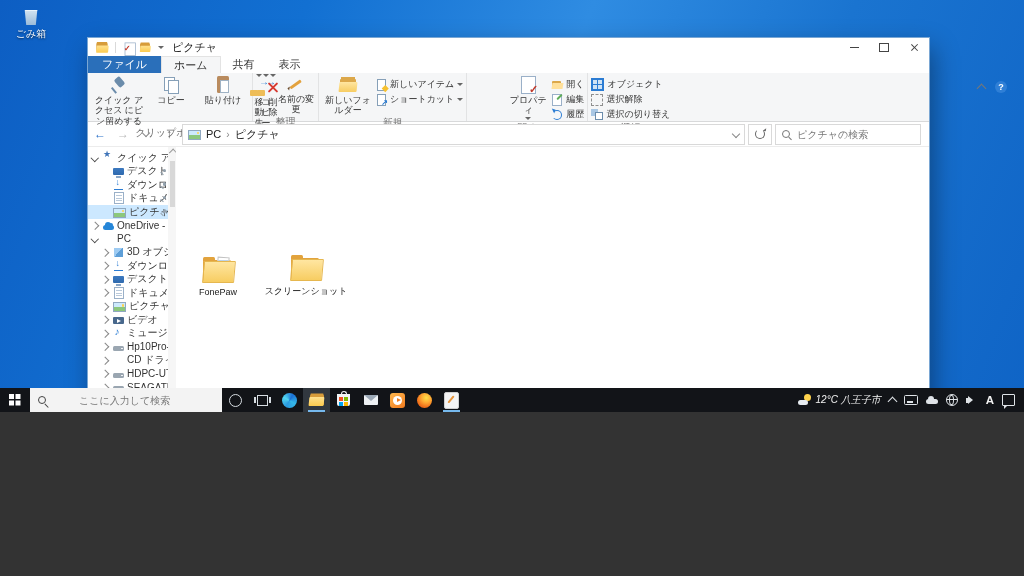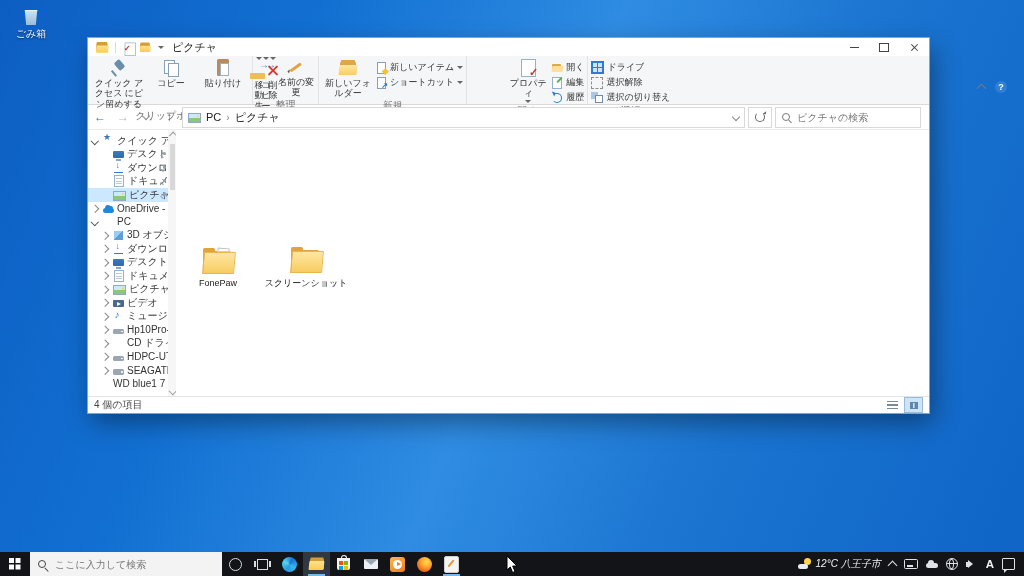--- a/index.html
+++ b/index.html
@@ -1,16 +1,16 @@
 <!DOCTYPE html>
 <html><head>
 <meta charset="utf-8">
 <style>
   html,body{margin:0;padding:0;background:#333;}
-  .stage{position:relative;width:1024px;height:576px;overflow:hidden;
+  .stage{position:relative;width:1024px;height:412px;overflow:hidden;
     font-family:"Liberation Sans",sans-serif;
     background:linear-gradient(112deg,#0d5ec3 0%,#1270d2 26%,#2f8ce2 50%,#1a74d0 72%,#0f64c6 100%);}
   
   .desk-icon{position:absolute;left:8px;top:8px;width:46px;text-align:center;}
   .binbody{width:15px;height:17px;margin:0 auto;position:relative;
     background:linear-gradient(180deg,#d8e8f5,#9cbcd9);clip-path:polygon(8% 12%,92% 12%,82% 100%,18% 100%);}
   .binbody::before{content:"";position:absolute;left:1px;top:0;right:1px;height:3px;background:#eaf3fa;border-radius:1px;}
   .desk-icon .lbl{font-size:10px;color:#fff;text-shadow:0 1px 2px rgba(0,0,0,.7);margin-top:2px;}
   
   .window{position:absolute;left:88px;top:38px;width:841px;height:375px;background:#fff;
@@ -165,21 +165,21 @@
   .g-vlist{width:11px;height:9px;background:repeating-linear-gradient(180deg,#7a8a99 0 1.4px,transparent 1.4px 3.4px);}
   .g-vthumb{width:10px;height:9px;background:#5f87ab;box-shadow:inset 0 0 0 1px #cde4f7, inset 0 0 0 2px #5f87ab;
     background-image:linear-gradient(#cde4f7 0 0);background-size:1.6px 100%;background-position:center;background-repeat:no-repeat;}
   
   .taskbar{position:absolute;left:0;right:0;bottom:0;height:24px;background:#121418;display:flex;align-items:stretch;color:#e8e8e8;}
   .tb-start{width:30px;display:flex;align-items:center;justify-content:center;}
   .icn-start{width:12px;height:12px;position:relative;}
   .icn-start::before{content:"";position:absolute;left:0;top:0;width:5px;height:5px;background:#fdfdfd;
     box-shadow:6.5px 0 0 #fdfdfd,0 6.5px 0 #fdfdfd,6.5px 6.5px 0 #fdfdfd;}
   .tb-search{width:176px;background:#f3f3f3;display:flex;align-items:center;gap:7px;padding:0 8px;}
-  .tb-search input{border:none;outline:none;background:transparent;font-size:10px;color:#444;width:100%;font-family:"Liberation Sans",sans-serif;}
+  .tb-search input{border:none;outline:none;background:transparent;font-size:10px;color:#444;width:100%;font-family:"Liberation Sans",sans-serif;margin-left:24px;}
   .g-magd{width:6px;height:6px;border:1.4px solid #444;border-radius:50%;position:relative;flex:none;}
   .g-magd::after{content:"";position:absolute;right:-3.5px;bottom:-3px;width:4.5px;height:1.4px;background:#444;transform:rotate(45deg);}
   .tapp{position:relative;width:27px;display:flex;align-items:center;justify-content:center;}
   .tapp.active{background:#32383f;}
   .tapp.active::after,.tapp.running::after{content:"";position:absolute;left:5px;right:5px;bottom:0;height:2px;background:#76b9ed;}
   .tic{position:relative;display:inline-block;}
   .tic.icn-cortana{width:11px;height:11px;border:1.5px solid #d7dde2;border-radius:50%;}
   .tic.icn-taskview{width:9px;height:9px;border:1.3px solid #d7dde2;}
   .tic.icn-taskview::before{content:"";position:absolute;left:-4px;top:1.5px;width:1.6px;height:6px;background:#d7dde2;}
   .tic.icn-taskview::after{content:"";position:absolute;right:-4px;top:1.5px;width:1.6px;height:6px;background:#d7dde2;}
@@ -249,20 +249,38 @@
           </div>
         <div class="wbtn">
             <span class="g-max"></span>
           </div>
         <div class="wbtn">
             <span class="g-close"></span>
           </div>
       </div>
     </div>
 
+    <div class="tabs">
+
+        <div class="tab file">
+          <span>ファイル</span>
+        </div>
+
+        <div class="tab active">
+          <span>ホーム</span>
+        </div>
+
+        <div class="tab">
+          <span>共有</span>
+        </div>
+
+        <div class="tab">
+          <span>表示</span>
+        </div>
+      </div>
     <div class="tabs-right" style="position:absolute;left:88px;top:56px;width:841px;height:0;justify-content:flex-end;display:flex;gap:10px;padding-right:10px;box-sizing:border-box;">
       <span class="g-chevup" style="margin-top:-12px;"></span>
       <span class="g-help" style="margin-top:-15px;">?</span>
     </div>
 
     <div class="ribbon">
       <div class="rgroup">
         <div class="rrow">
           <div style="display:flex;">
 
@@ -368,21 +386,21 @@
         </div>
         <div class="glabel">開く</div>
       </div>
 
       <div class="rgroup" style="border-right:none;">
         <div class="rrow">
           <div class="rsmallcol">
 
               <div class="rsmall">
                 <span class="ic icn-selall"></span>
-                <span>ドライブ</span>
+                <span>オブジェクト</span>
               </div>
 
               <div class="rsmall">
                 <span class="ic icn-selnone"></span>
                 <span>選択解除</span>
               </div>
 
               <div class="rsmall">
                 <span class="ic icn-selinv"></span>
                 <span>選択の切り替え</span>

